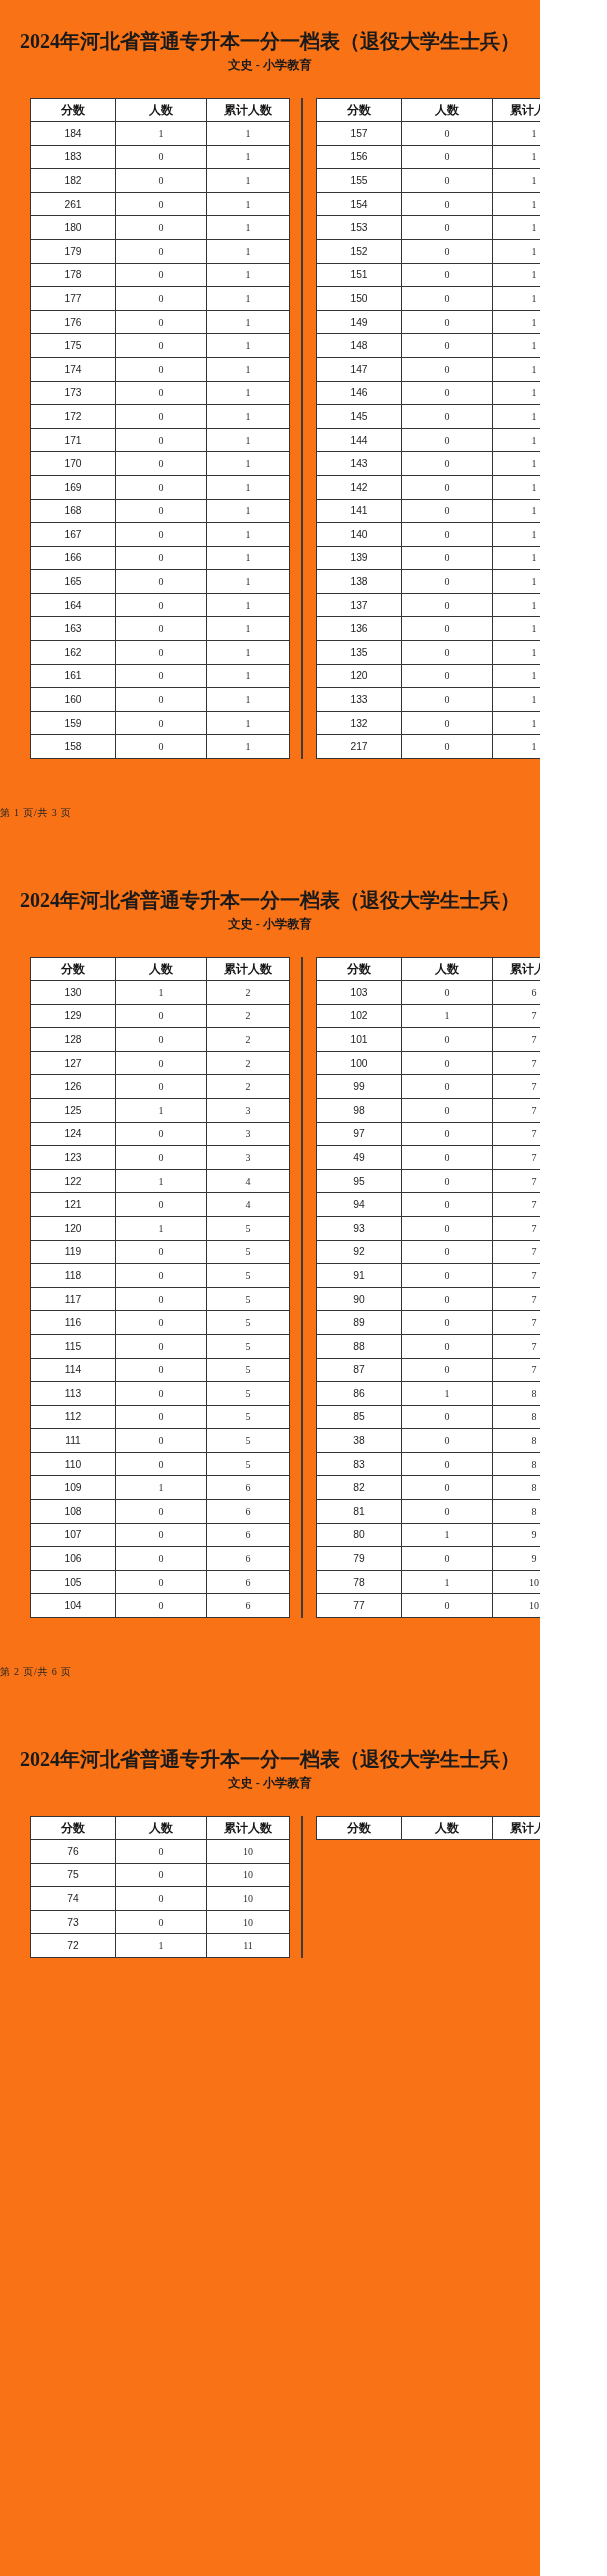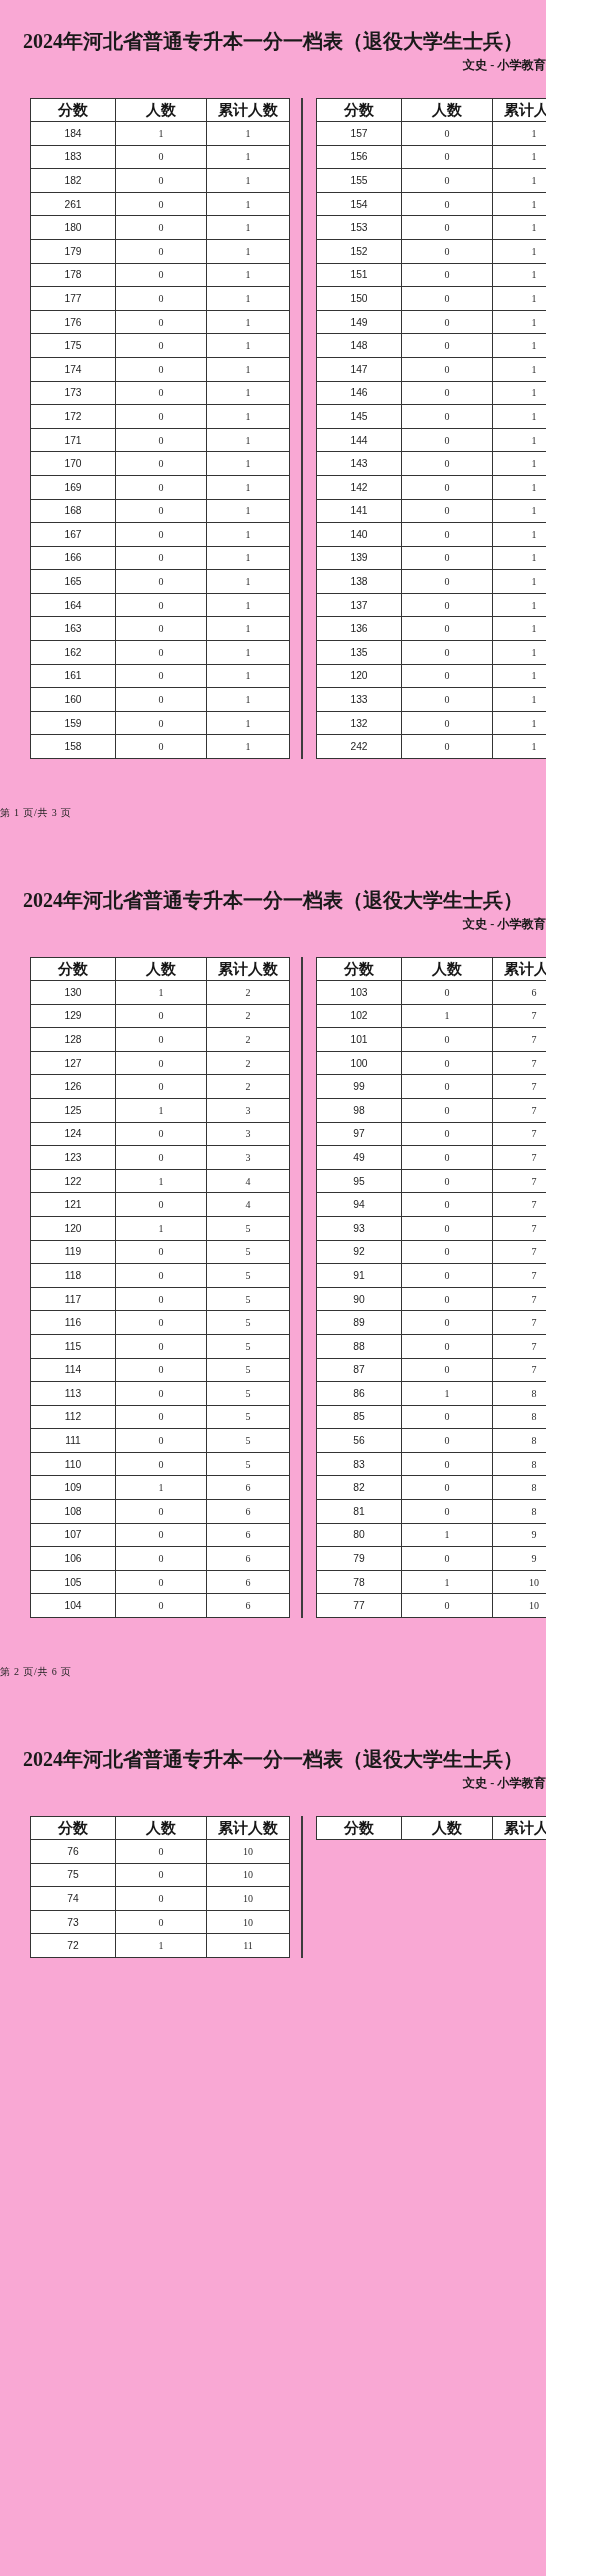--- a/index.html
+++ b/index.html
@@ -8,43 +8,42 @@
     background: #ffffff;
   }
   body {
     width: 607px;
     font-family: "Liberation Serif", "DejaVu Serif", serif;
   }
   .page {
     position: relative;
     width: 540px;
     height: 859px;
-    background: #f9a8d4;
+    background: #f97316;
     overflow: hidden;
-    padding-left: 6px;
   }
   .title {
     position: absolute;
     top: 27.5px;
     left: 0;
     width: 100%;
     margin: 0;
     text-align: center;
     font-size: 20px;
     font-weight: bold;
     color: #1a1a1a;
     white-space: nowrap;
   }
   .subtitle {
     position: absolute;
     top: 57px;
     left: 0;
     width: 100%;
     margin: 0;
-    text-align: right;
+    text-align: center;
     font-size: 12.2px;
     font-weight: bold;
     color: #1a1a1a;
   }
   .tables {
     position: absolute;
     top: 98px;
     left: 30px;
     width: 546px;
     display: flex;
@@ -67,21 +66,21 @@
     background: #ffffff;
   }
   table.score-table th {
     height: 22px;
     padding: 0;
     border: 0.8px solid #343434;
     border-top-width: 1.5px;
     border-bottom-width: 1.5px;
     text-align: center;
     vertical-align: middle;
-    font-size: 15px;
+    font-size: 12px;
     font-weight: bold;
     color: #161616;
     font-family: "Liberation Serif", "DejaVu Serif", serif;
   }
   table.score-table td {
     height: 22.6px;
     padding: 0;
     border: 0.8px solid #343434;
     border-top-width: 1.5px;
     border-bottom-width: 1.5px;
@@ -405,21 +404,21 @@
             <td class="score">133</td>
             <td class="count">0</td>
             <td class="count">1</td>
           </tr>
           <tr>
             <td class="score">132</td>
             <td class="count">0</td>
             <td class="count">1</td>
           </tr>
           <tr>
-            <td class="score">242</td>
+            <td class="score">217</td>
             <td class="count">0</td>
             <td class="count">1</td>
           </tr>
         </tbody>
     </table>
   </div>
   <div class="footer">第 1 页/共 3 页</div>
 </div>
 
 <div class="page">
@@ -681,21 +680,21 @@
             <td class="score">86</td>
             <td class="count">1</td>
             <td class="count">8</td>
           </tr>
           <tr>
             <td class="score">85</td>
             <td class="count">0</td>
             <td class="count">8</td>
           </tr>
           <tr>
-            <td class="score">56</td>
+            <td class="score">38</td>
             <td class="count">0</td>
             <td class="count">8</td>
           </tr>
           <tr>
             <td class="score">83</td>
             <td class="count">0</td>
             <td class="count">8</td>
           </tr>
           <tr>
             <td class="score">82</td>

